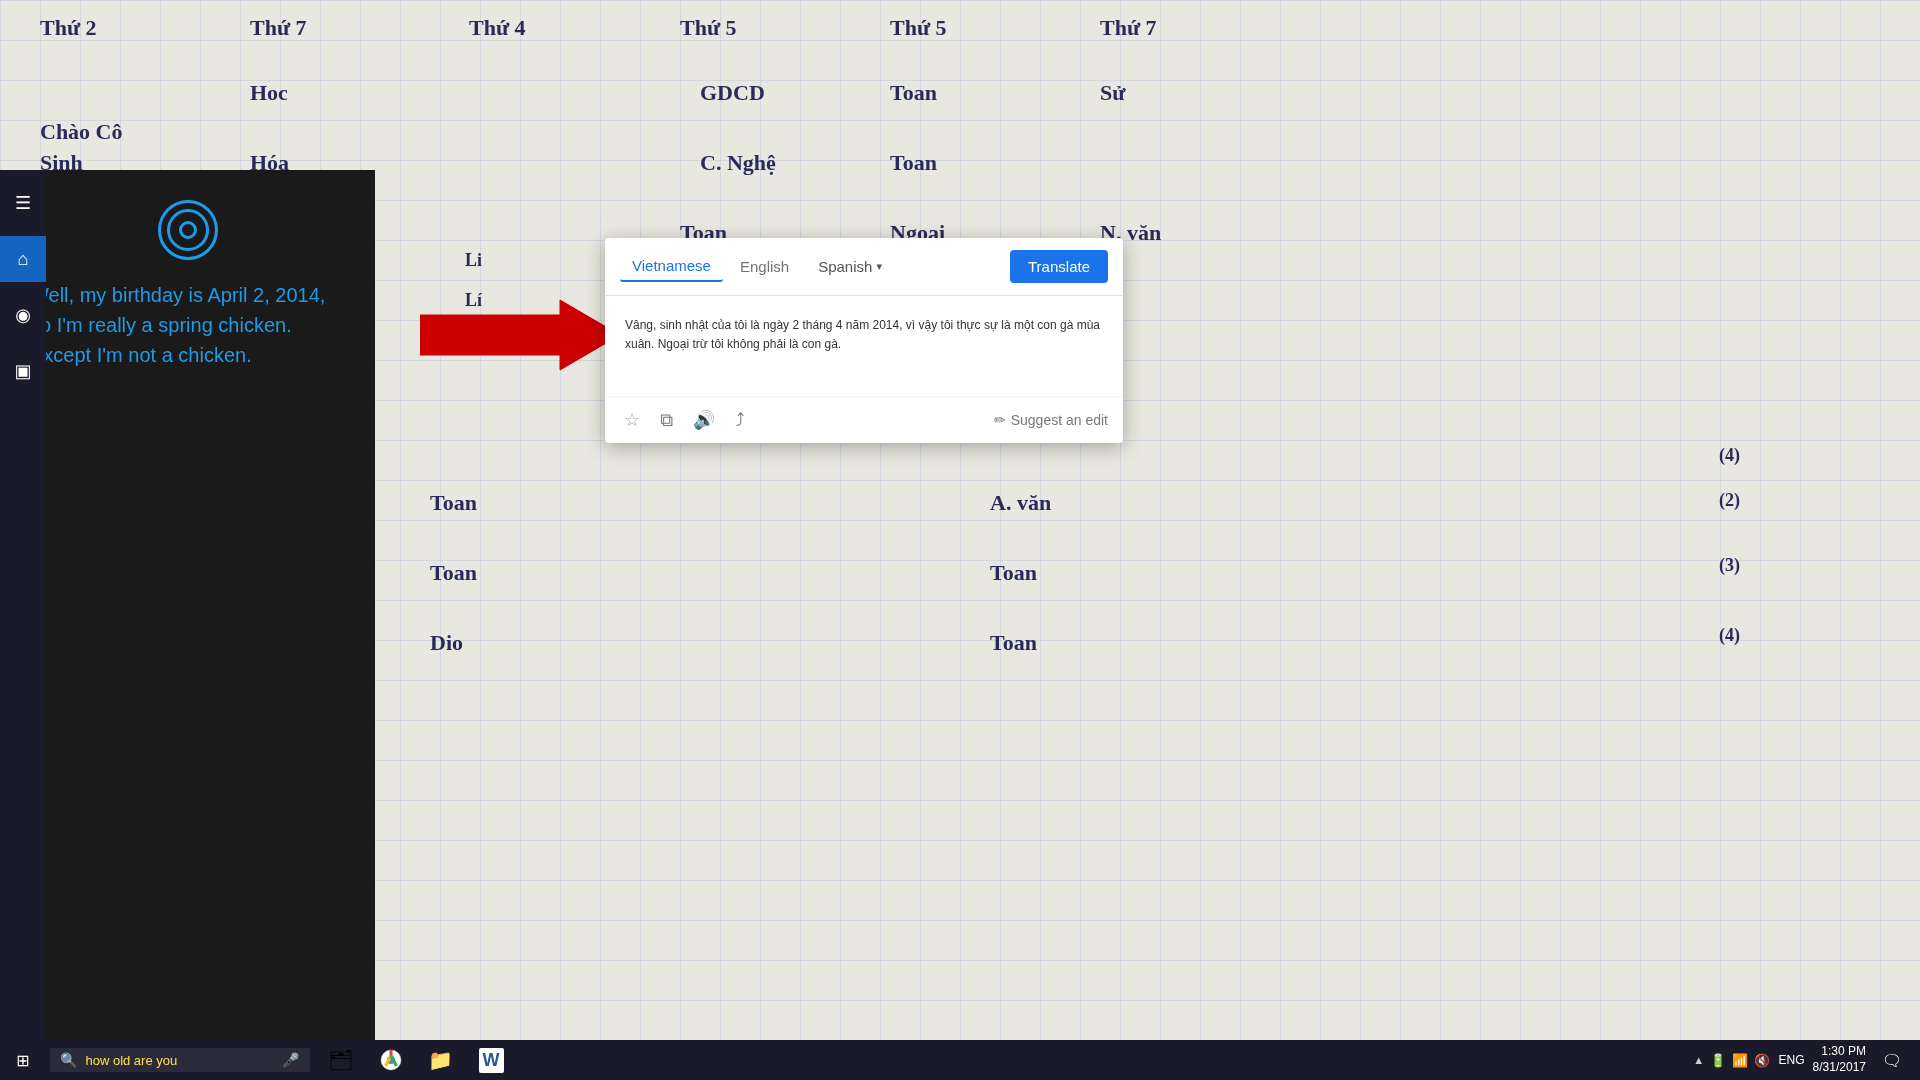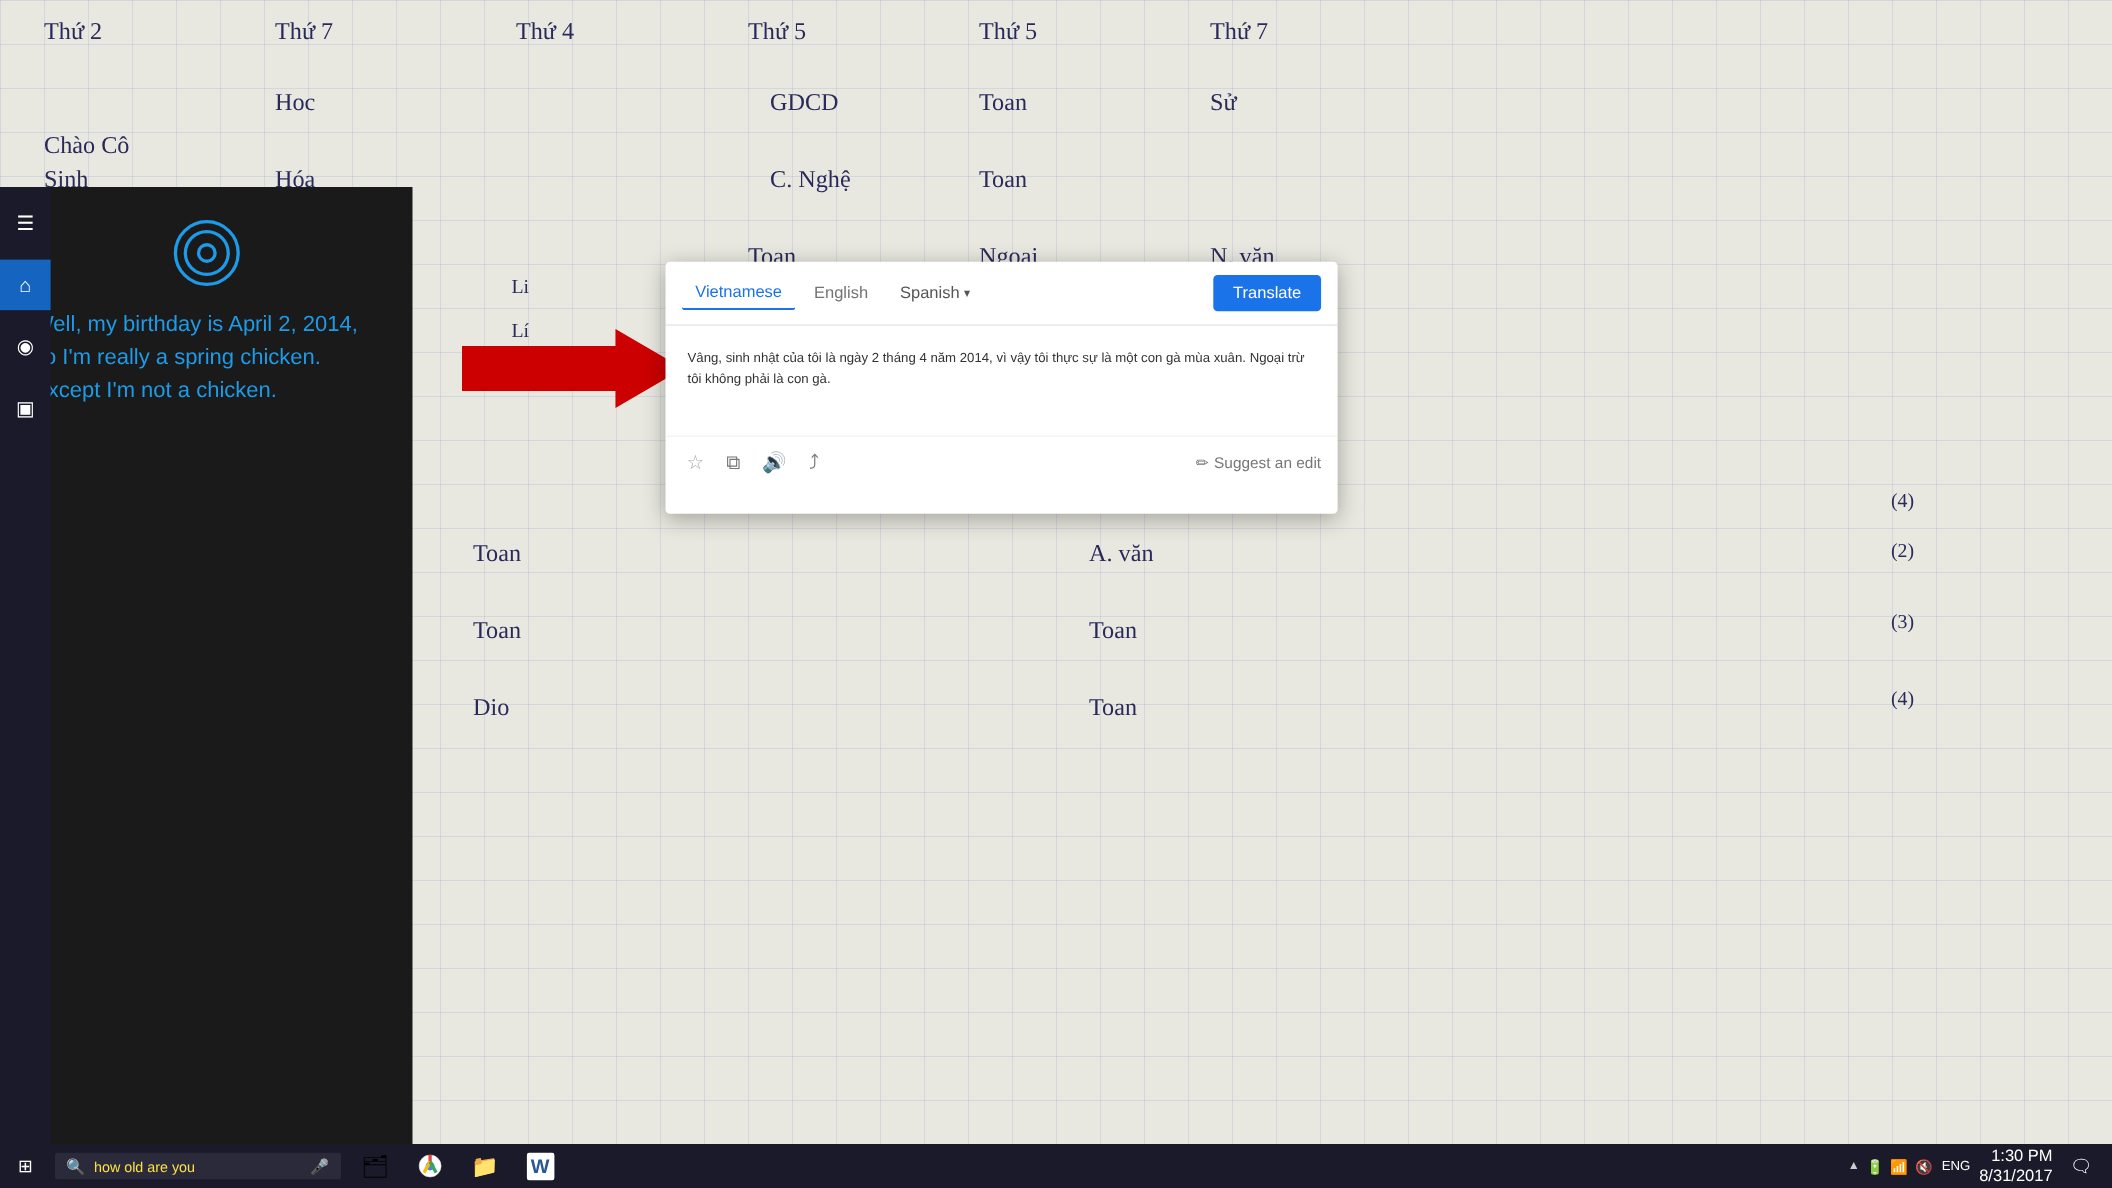--- a/index.html
+++ b/index.html
@@ -8,20 +8,21 @@
     
     .bg-photo {
       position: absolute;
       top: 0; left: 0; right: 0; bottom: 40px;
       background-color: #e8e8e0;
       background-image:
         linear-gradient(rgba(100,120,200,0.15) 1px, transparent 1px),
         linear-gradient(90deg, rgba(100,120,200,0.15) 1px, transparent 1px);
       background-size: 40px 40px;
       overflow: hidden;
+      font-weight: bold;
     }
 
     
     .hw-text {
       position: absolute;
       font-family: 'Comic Sans MS', cursive;
       color: #2a2a5a;
       font-size: 22px;
     }
 
@@ -112,26 +113,26 @@
       top: 295px;
       left: 420px;
       z-index: 5;
     }
 
     
     .translation-card {
       position: absolute;
       top: 238px;
       left: 605px;
-      width: 611px;
+      width: 518px;
       background: white;
       border-radius: 4px;
       box-shadow: 0 4px 20px rgba(0,0,0,0.3);
       z-index: 20;
-      padding-bottom: 24px;
+      padding-bottom: 0;
     }
 
     .translation-header {
       display: flex;
       align-items: center;
       padding: 12px 15px;
       border-bottom: 1px solid #e0e0e0;
       gap: 5px;
     }
 
@@ -292,21 +293,21 @@
       gap: 8px;
       padding-right: 10px;
       color: white;
       font-size: 12px;
     }
 
     .taskbar-clock {
       display: flex;
       flex-direction: column;
       align-items: flex-end;
-      font-size: 15px;
+      font-size: 12px;
       color: white;
       line-height: 1.3;
     }
 
     .system-icons {
       display: flex;
       align-items: center;
       gap: 6px;
       color: #ccc;
       font-size: 13px;

